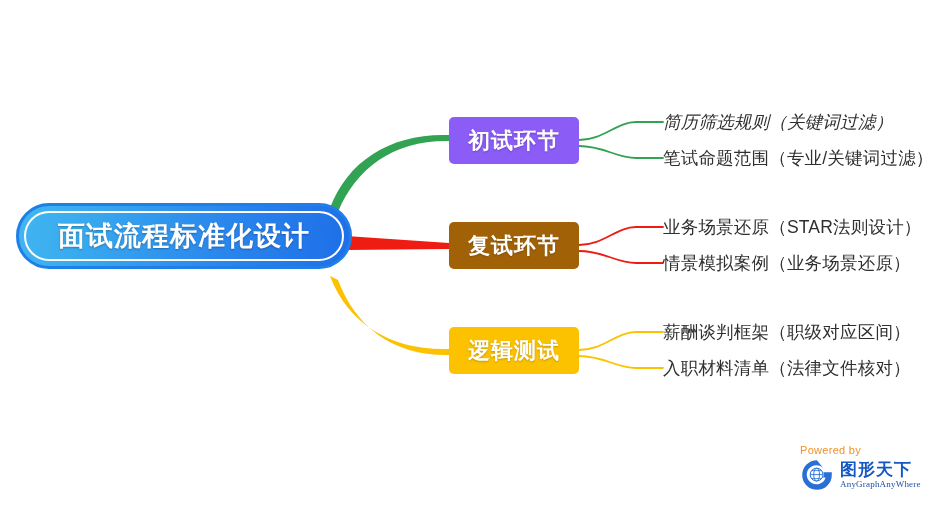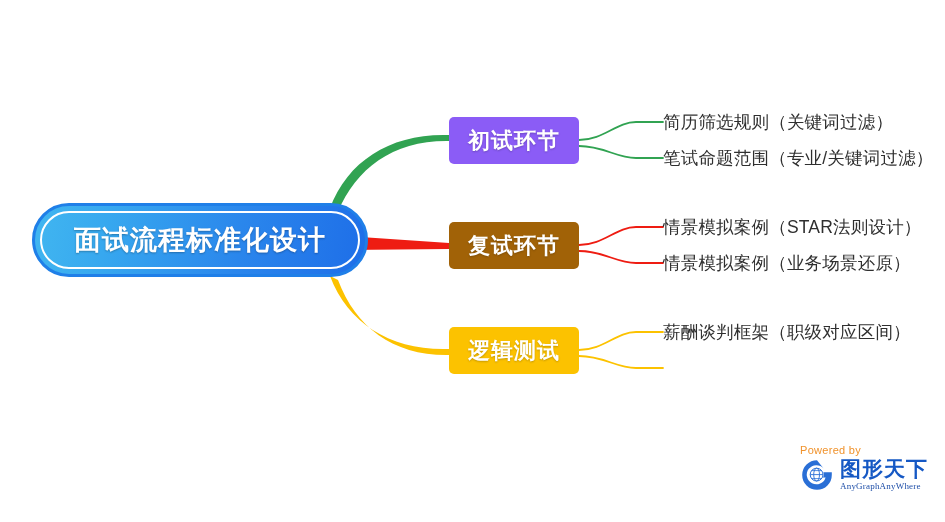--- a/index.html
+++ b/index.html
@@ -22,24 +22,24 @@
     left: 0;
     top: 0;
     width: 945px;
     height: 522px;
     pointer-events: none;
   }
 
   
   .root-node {
     position: absolute;
-    left: 32px;
+    left: 16px;
     top: 203px;
     width: 336px;
-    height: 74px;
+    height: 66px;
     border-radius: 37px;
     background: linear-gradient(100deg, #41b6f0 0%, #37a8ef 22%, #2a86ec 62%, #1e6ee8 100%);
     border: 3px solid #1f7fe8;
     box-sizing: border-box;
     display: flex;
     align-items: center;
     justify-content: center;
     z-index: 4;
   }
   .root-node::before {
@@ -90,21 +90,21 @@
   .leaf {
     position: absolute;
     left: 663px;
     color: #2f2f2f;
     font-size: 17.5px;
     font-weight: normal;
     white-space: nowrap;
     letter-spacing: 0.2px;
     z-index: 3;
   }
-  .leaf-0 { top: 110px; }
+  .leaf-0 { top: 110px; font-style: italic; }
   .leaf-1 { top: 146px; }
   .leaf-2 { top: 215px; }
   .leaf-3 { top: 251px; }
   .leaf-4 { top: 320px; }
   .leaf-5 { top: 356px; }
 
   
   .watermark {
     position: absolute;
     left: 800px;
@@ -129,21 +129,21 @@
     height: 34px;
     flex: 0 0 34px;
   }
   .wm-textcol {
     display: flex;
     flex-direction: column;
     line-height: 1;
   }
   .wm-cn {
     color: #1558c4;
-    font-size: 21px;
+    font-size: 17px;
     font-weight: bold;
     letter-spacing: 1px;
     font-family: "DejaVu Sans", "Liberation Sans", sans-serif;
   }
   .wm-en {
     color: #1f4fa8;
     font-size: 9px;
     font-weight: normal;
     font-family: "Liberation Serif", "DejaVu Serif", serif;
     letter-spacing: 0.2px;
@@ -185,24 +185,25 @@
     <span class="branch-label">复试环节</span>
   </div>
 
   <div class="branch-node branch-yellow">
     <span class="branch-label">逻辑测试</span>
   </div>
 
   <div class="leaf leaf-0">简历筛选规则（关键词过滤）</div>
   <div class="leaf leaf-1">笔试命题范围（专业/关键词过滤）</div>
 
-  <div class="leaf leaf-2">情景模拟案例（STAR法则设计）</div>
+  <div class="leaf leaf-2">业务场景还原（STAR法则设计）</div>
   <div class="leaf leaf-4">薪酬谈判框架（职级对应区间）</div>
 
   <div class="leaf leaf-3">情景模拟案例（业务场景还原）</div>
+  <div class="leaf leaf-5">入职材料清单（法律文件核对）</div>
 
   <div class="watermark">
     <div class="wm-powered">Powered by</div>
     <div class="wm-row">
       <svg class="wm-logo" viewBox="0 0 34 34" xmlns="http://www.w3.org/2000/svg">
         <path d="M17 2.2 A14.8 14.8 0 1 0 17 31.8 A14.8 14.8 0 0 0 31.8 17 L31.8 14.2 L17.6 14.2 L17.6 19.4 L25.6 19.4 A9.6 9.6 0 1 1 23.6 10.4" fill="#2a6fd6"></path>
         <circle cx="16.6" cy="16.6" r="7.2" fill="#ffffff"></circle>
         <circle cx="16.6" cy="16.6" r="6.4" fill="none" stroke="#2a6fd6" stroke-width="1"></circle>
         <ellipse cx="16.6" cy="16.6" rx="2.9" ry="6.4" fill="none" stroke="#2a6fd6" stroke-width="0.9"></ellipse>
         <line x1="10.2" y1="16.6" x2="23" y2="16.6" stroke="#2a6fd6" stroke-width="0.9"></line>

